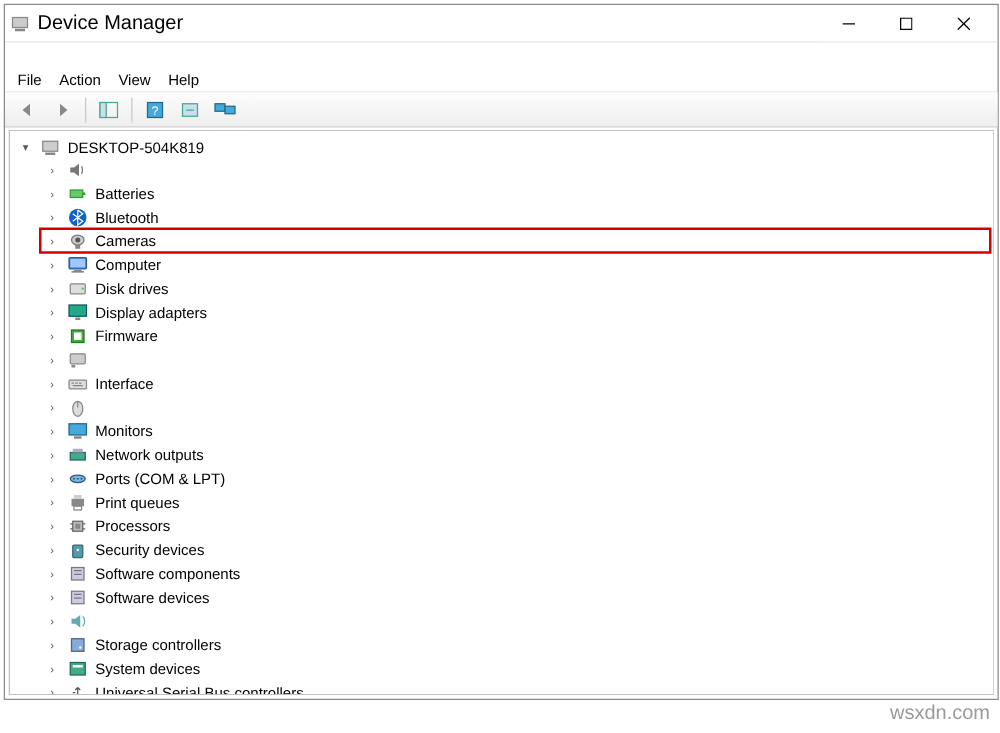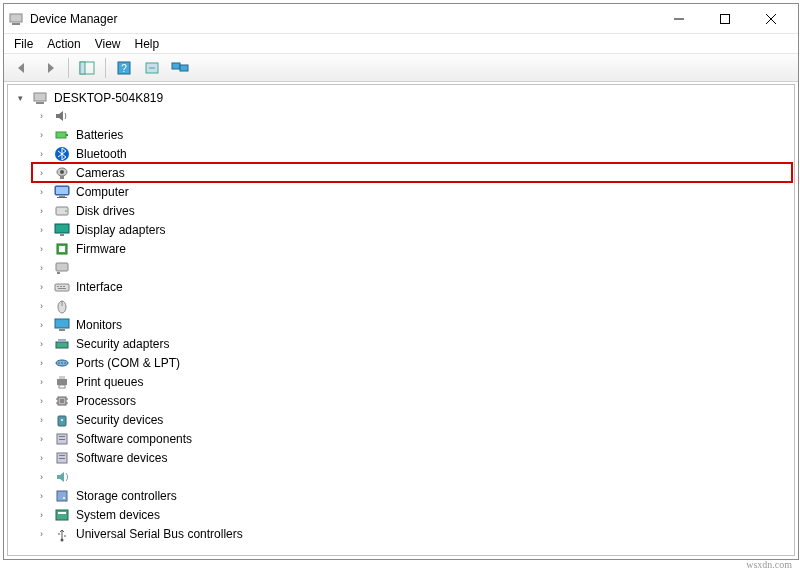--- a/index.html
+++ b/index.html
@@ -29,21 +29,21 @@
     padding: 0 4px;
     border-bottom: 1px solid #e6e6e6;
   }
   .title-icon {
     width: 16px;
     height: 16px;
     margin-right: 6px;
   }
   .title-text {
     flex: 1;
-    font-size: 12px;
+    font-size: 16px;
   }
   .win-controls {
     display: flex;
   }
   .win-btn {
     width: 46px;
     height: 28px;
     display: flex;
     align-items: center;
     justify-content: center;
@@ -51,20 +51,21 @@
   }
   .win-btn svg { display: block; }
   .menubar {
     height: 20px;
     display: flex;
     align-items: center;
     gap: 14px;
     padding: 0 10px;
     border-bottom: 1px solid #e6e6e6;
     font-size: 12px;
+    margin-top: 20px;
   }
   .menuitem { cursor: default; }
   .toolbar {
     height: 28px;
     display: flex;
     align-items: center;
     gap: 4px;
     padding: 0 6px;
     background: linear-gradient(#fdfdfd,#eeeeee);
     border-bottom: 1px solid #d0d0d0;
@@ -124,24 +125,23 @@
   }
   .dev-icon {
     width: 16px;
     height: 16px;
     flex-shrink: 0;
   }
   .tree-label { padding-left: 2px; }
   .watermark {
     position: fixed;
     right: 8px;
-    bottom: 16px;
-    font-size: 10px;
+    bottom: 6px;
+    font-size: 16px;
     color: #9a9a9a;
-    font-family: Liberation Serif, serif;
   }
 </style>
 </head>
 <body>
 
 <svg width="0" height="0" style="position:absolute">
   <defs>
     <symbol id="sym-computer" viewBox="0 0 16 16">
         <rect x="1" y="2" width="14" height="9" rx="1" fill="#3a78c6" stroke="#2a5a9a"></rect>
         <rect x="2" y="3" width="12" height="7" fill="#9ec8ff"></rect>
@@ -414,21 +414,21 @@
             <svg class="dev-icon">
               <use href="#sym-monitor"></use>
             </svg>
             <span class="tree-label">Monitors</span>
           </div>
           <div class="tree-row">
             <span class="chev">›</span>
             <svg class="dev-icon">
               <use href="#sym-network"></use>
             </svg>
-            <span class="tree-label">Security adapters</span>
+            <span class="tree-label">Network outputs</span>
           </div>
           <div class="tree-row">
             <span class="chev">›</span>
             <svg class="dev-icon">
               <use href="#sym-port"></use>
             </svg>
             <span class="tree-label">Ports (COM &amp; LPT)</span>
           </div>
           <div class="tree-row">
             <span class="chev">›</span>

